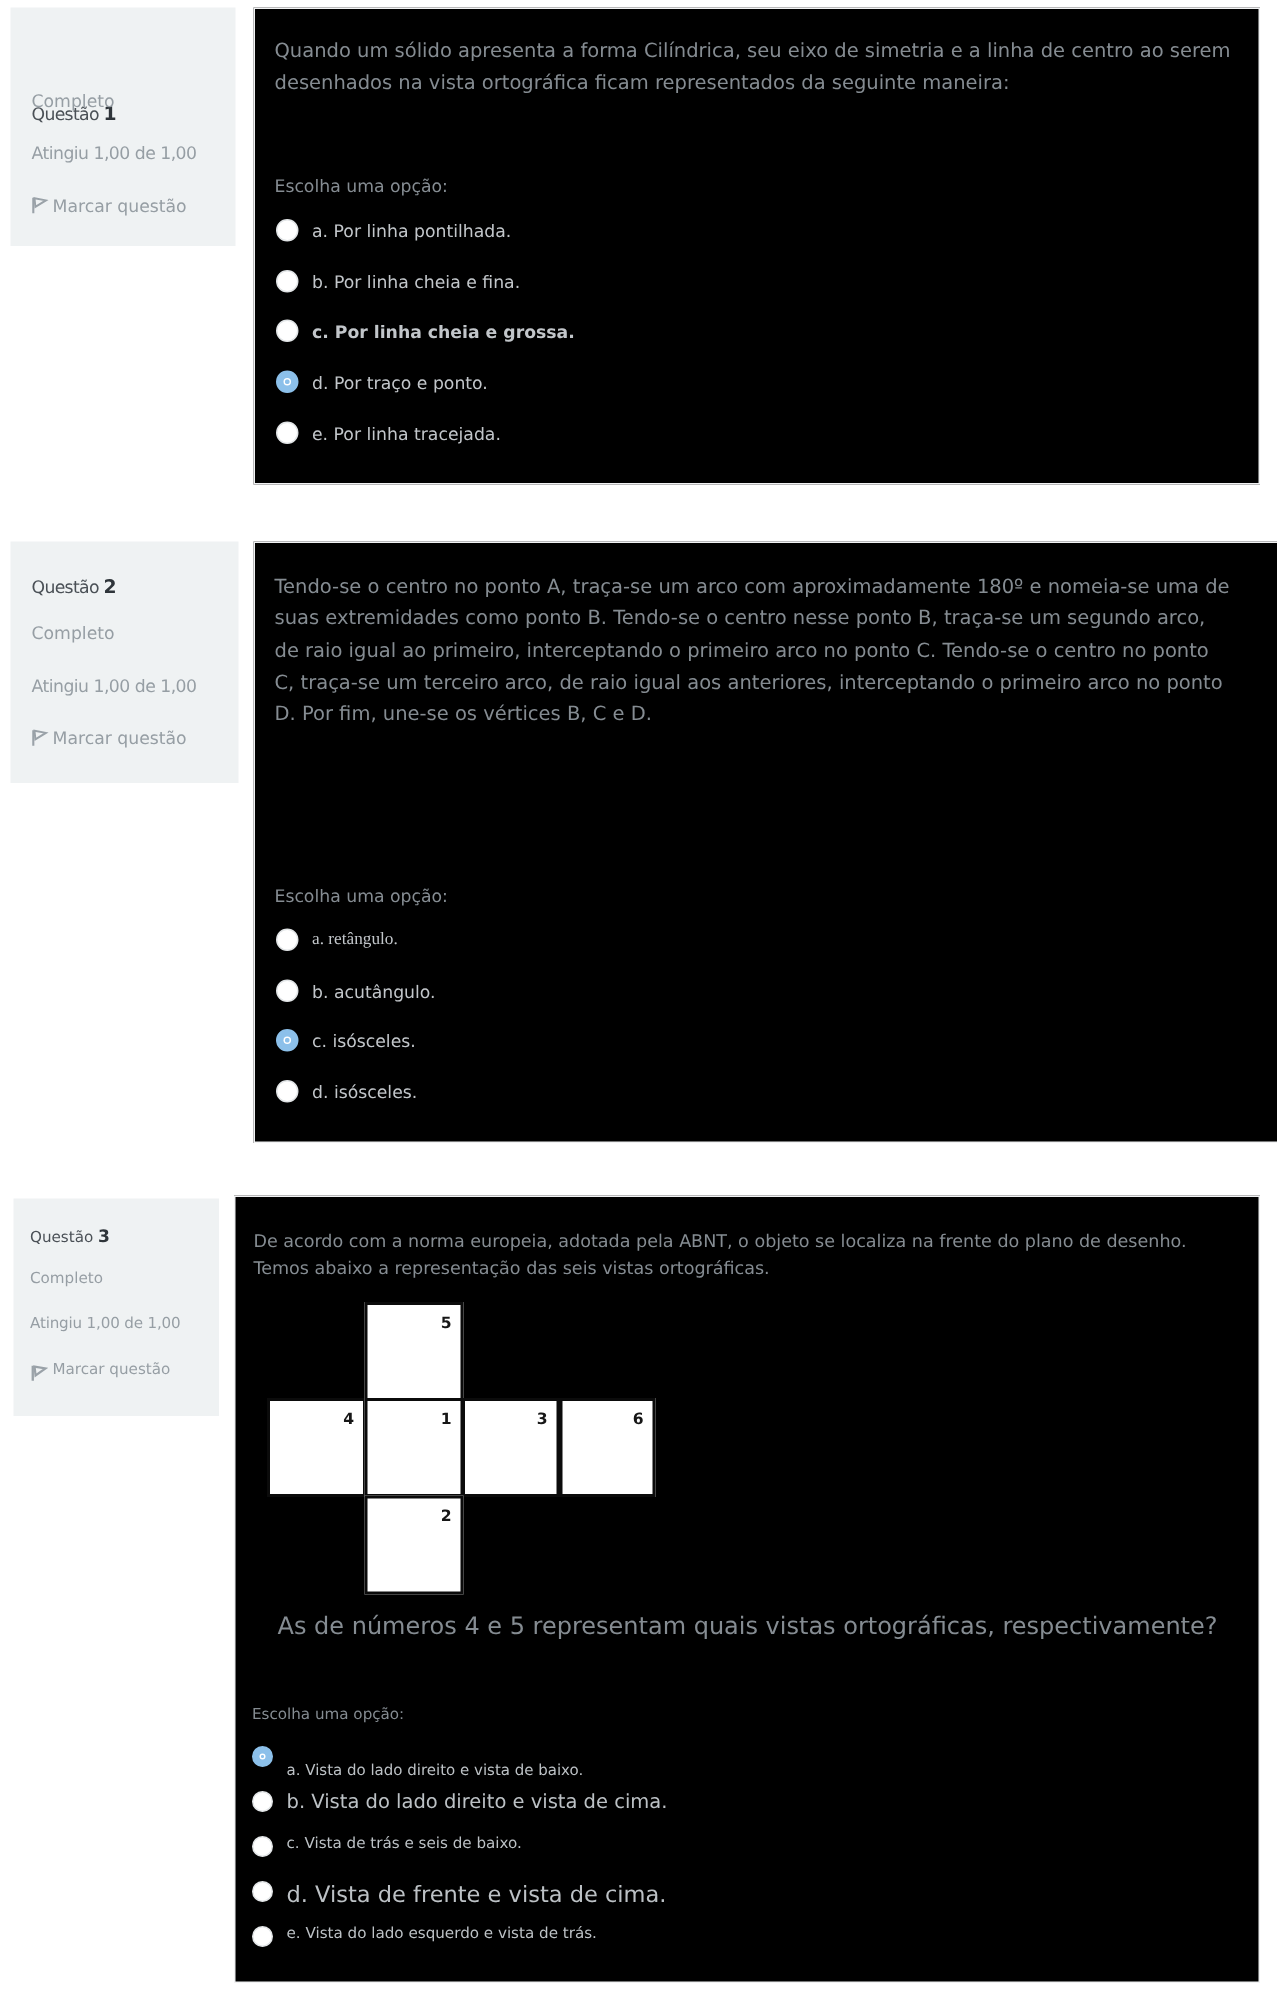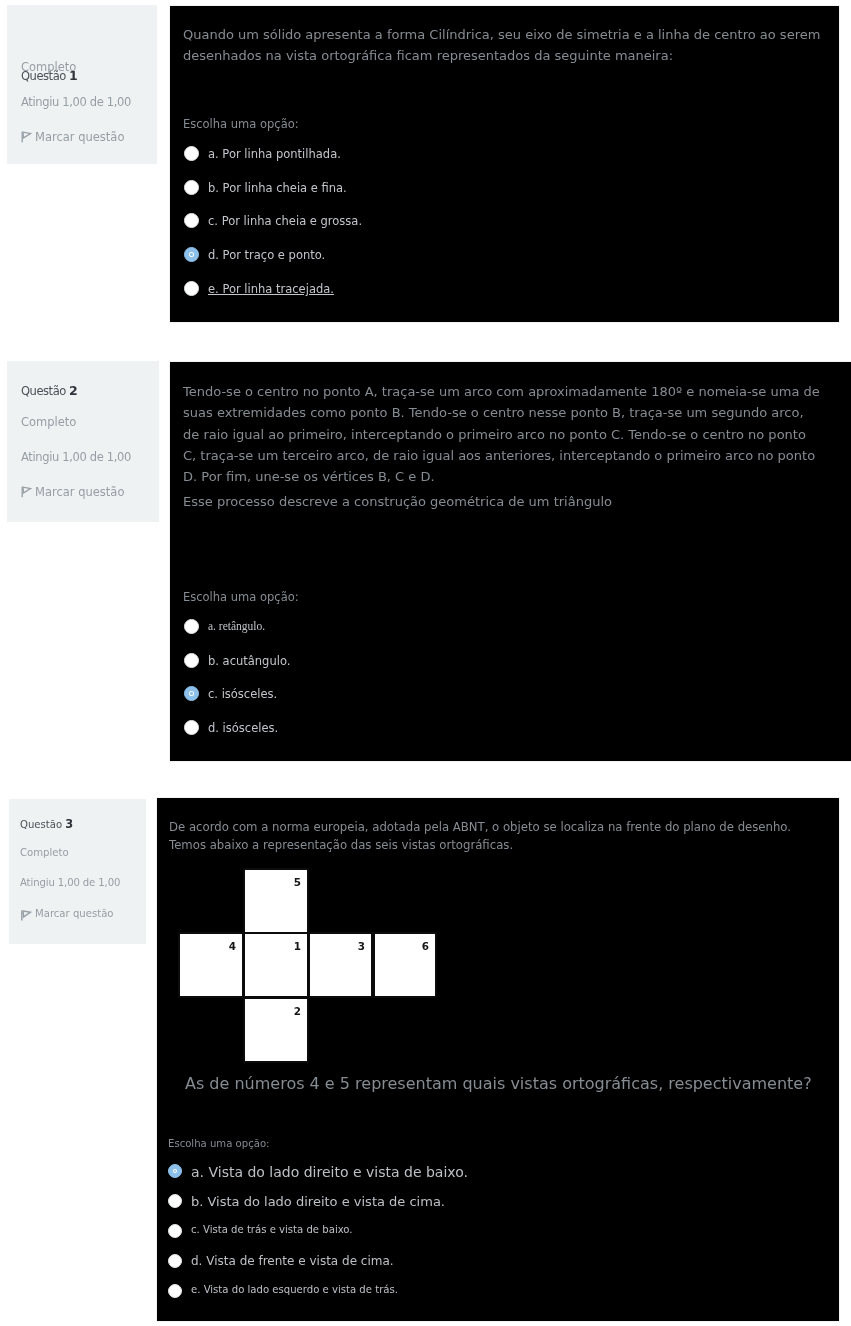--- a/index.html
+++ b/index.html
@@ -60,32 +60,32 @@
     <div style="position:absolute;left:15px;top:141px;">
       <span class="radio" style="left:-1px;top:-1px;width:15px;height:15px;"></span>
       <span class="opt" style="left:23px;top:0px;">a. Por linha pontilhada.</span>
     </div>
     <div style="position:absolute;left:15px;top:175px;">
       <span class="radio" style="left:-1px;top:-1px;width:15px;height:15px;"></span>
       <span class="opt" style="left:23px;top:0px;">b. Por linha cheia e fina.</span>
     </div>
     <div style="position:absolute;left:15px;top:208px;">
       <span class="radio" style="left:-1px;top:-1px;width:15px;height:15px;"></span>
-      <span class="opt" style="left:23px;top:0px;">c. Por linha cheia e grossa.</span>
+      <span class="opt" style="left:23px;top:0px;font-weight:bold;">c. Por linha cheia e grossa.</span>
     </div>
     <div style="position:absolute;left:15px;top:242px;">
       <span class="radio sel" style="left:-1px;top:-1px;width:15px;height:15px;">
         <span class="inner" style="width:5.4px;height:5.4px;margin-left:-2.7px;margin-top:-2.7px;"></span>
         <span class="dot" style="width:2.2px;height:2.2px;margin-left:-1.1px;margin-top:-1.1px;"></span>
       </span>
       <span class="opt" style="left:23px;top:0px;">d. Por traço e ponto.</span>
     </div>
     <div style="position:absolute;left:15px;top:276px;">
       <span class="radio" style="left:-1px;top:-1px;width:15px;height:15px;"></span>
-      <span class="opt" style="left:23px;top:0px;text-decoration:underline;">e. Por linha tracejada.</span>
+      <span class="opt" style="left:23px;top:0px;">e. Por linha tracejada.</span>
     </div>
   </div>
 </div>
 
 <div>
 
   <div class="info" style="left:7px;top:361px;width:152px;height:161px;">
     <div class="qno" style="left:14px;top:22px;">
       <span>Questão</span>
       <b>2</b>
@@ -98,21 +98,20 @@
             <path d="M2.2 1.8 L2.2 12.2" stroke="#9aa2a8" stroke-width="1.4" fill="none"></path>
             <path d="M3.0 2.2 L10.6 3.6 L3.6 7.9 Z" fill="none" stroke="#9aa2a8" stroke-width="1.3" stroke-linejoin="miter"></path>
           </svg>
       </span>
       <span style="margin-left:14px;">Marcar questão</span>
     </div>
   </div>
 
   <div class="card" style="left:169px;top:361px;width:781px;height:401px;">
     <div class="stem" style="left:13px;top:19px;width:640px;">Tendo-se o centro no ponto A, traça-se um arco com aproximadamente 180º e nomeia-se uma de suas extremidades como ponto B. Tendo-se o centro nesse ponto B, traça-se um segundo arco, de raio igual ao primeiro, interceptando o primeiro arco no ponto C. Tendo-se o centro no ponto C, traça-se um terceiro arco, de raio igual aos anteriores, interceptando o primeiro arco no ponto D. Por fim, une-se os vértices B, C e D.</div>
-    <div class="stem" style="left:13px;top:129px;width:640px;">Esse processo descreve a construção geométrica de um triângulo</div>
     <div class="prompt" style="left:13px;top:228px;">Escolha uma opção:</div>
 
     <div style="position:absolute;left:15px;top:258px;">
       <span class="radio" style="left:-1px;top:-1px;width:15px;height:15px;"></span>
       <span class="opt" style="left:23px;top:0px;font-family:Liberation Serif, serif;">a. retângulo.</span>
     </div>
     <div style="position:absolute;left:15px;top:292px;">
       <span class="radio" style="left:-1px;top:-1px;width:15px;height:15px;"></span>
       <span class="opt" style="left:23px;top:0px;">b. acutângulo.</span>
     </div>
@@ -175,32 +174,32 @@
     </div>
 
     <div class="stem" style="left:28px;top:276px;width:660px;font-size:16px;line-height:19.5px;">As de números 4 e 5 representam quais vistas ortográficas, respectivamente?</div>
     <div class="prompt" style="left:11px;top:340px;font-size:10.1px;">Escolha uma opção:</div>
 
     <div style="position:absolute;left:12px;top:366px;">
       <span class="radio sel" style="left:-1px;top:0px;width:14px;height:14px;">
         <span class="inner" style="width:4.6px;height:4.6px;margin-left:-2.3px;margin-top:-2.3px;"></span>
         <span class="dot" style="width:1.8px;height:1.8px;margin-left:-0.9px;margin-top:-0.9px;"></span>
       </span>
-      <span class="opt" style="left:22px;top:0px;font-size:14px;color:#bcc1c5;">a. Vista do lado direito e vista de baixo.</span>
+      <span class="opt" style="left:22px;top:11px;font-size:10px;color:#bcc1c5;">a. Vista do lado direito e vista de baixo.</span>
     </div>
     <div style="position:absolute;left:12px;top:396px;">
       <span class="radio" style="left:-1px;top:0px;width:14px;height:14px;"></span>
       <span class="opt" style="left:22px;top:0px;font-size:13px;color:#bcc1c5;">b. Vista do lado direito e vista de cima.</span>
     </div>
     <div style="position:absolute;left:12px;top:426px;">
       <span class="radio" style="left:-1px;top:0px;width:14px;height:14px;"></span>
-      <span class="opt" style="left:22px;top:0px;font-size:10.1px;color:#bcc1c5;">c. Vista de trás e vista de baixo.</span>
+      <span class="opt" style="left:22px;top:0px;font-size:10.1px;color:#bcc1c5;">c. Vista de trás e seis de baixo.</span>
     </div>
     <div style="position:absolute;left:12px;top:456px;">
       <span class="radio" style="left:-1px;top:0px;width:14px;height:14px;"></span>
-      <span class="opt" style="left:22px;top:0px;font-size:12px;color:#bcc1c5;">d. Vista de frente e vista de cima.</span>
+      <span class="opt" style="left:22px;top:0px;font-size:15px;color:#bcc1c5;">d. Vista de frente e vista de cima.</span>
     </div>
     <div style="position:absolute;left:12px;top:486px;">
       <span class="radio" style="left:-1px;top:0px;width:14px;height:14px;"></span>
       <span class="opt" style="left:22px;top:0px;font-size:10.1px;color:#bcc1c5;">e. Vista do lado esquerdo e vista de trás.</span>
     </div>
   </div>
 </div>
 
 </body></html>

